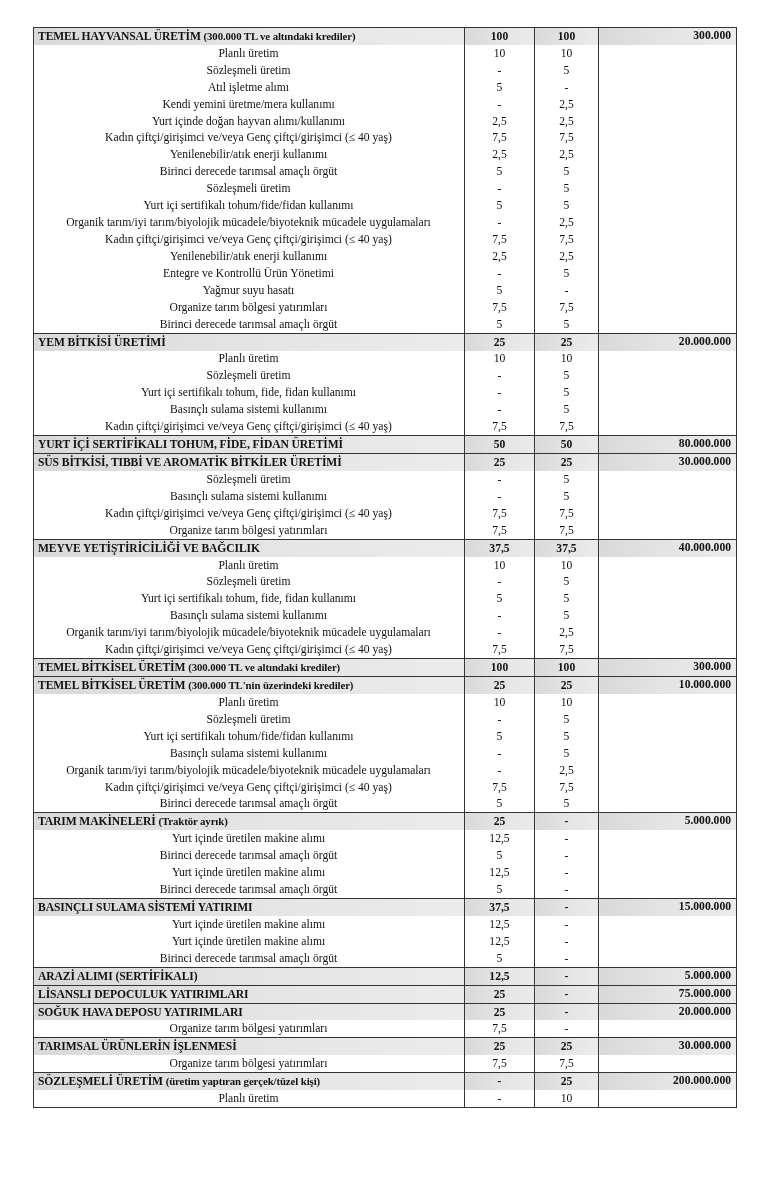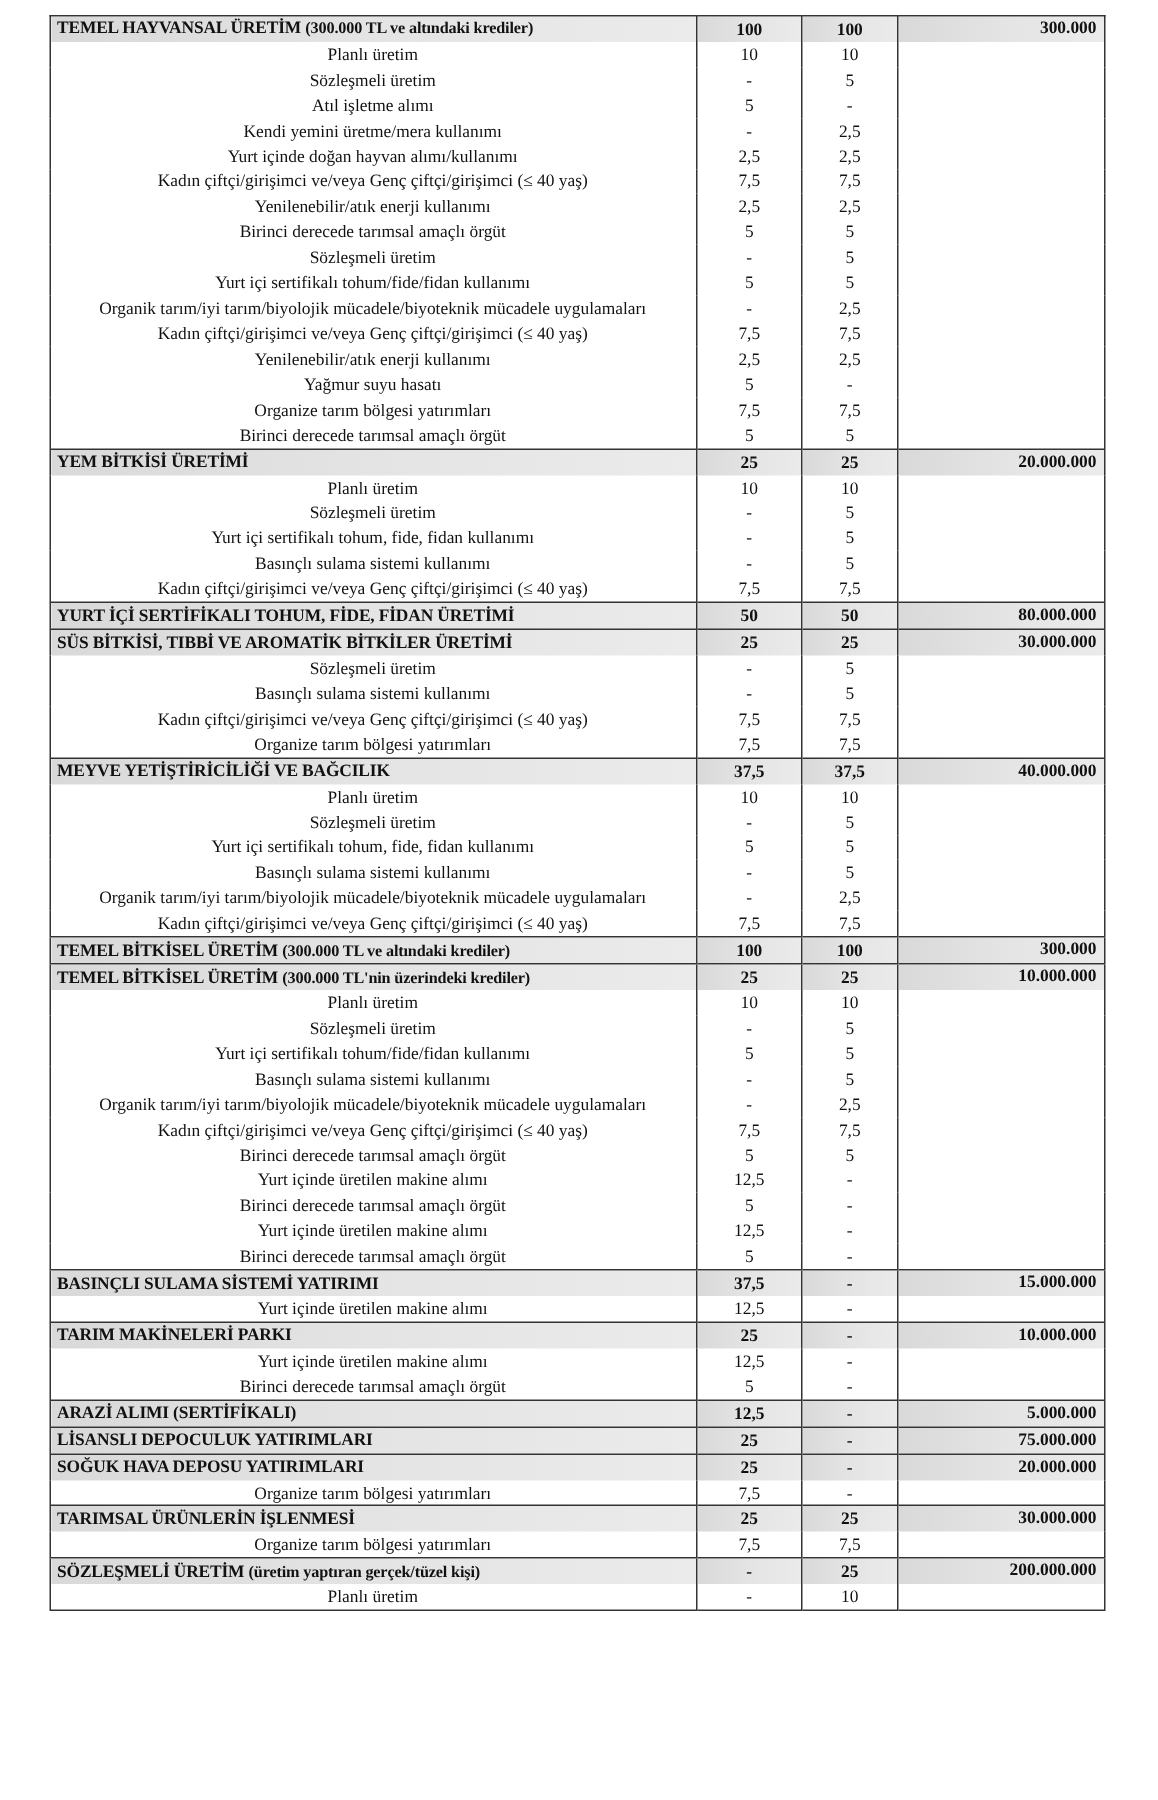--- a/index.html
+++ b/index.html
@@ -1,18 +1,18 @@
 <!DOCTYPE html>
 <html><head>
 <meta charset="utf-8">
 <style>
   html, body { margin: 0; padding: 0; background: #ffffff; }
   body { width: 772px; height: 1200px; position: relative; overflow: hidden; }
   #doc {
-    position: absolute; left: 33px; top: 10px; width: 703px;
+    position: absolute; left: 33px; top: 27px; width: 703px;
     border-collapse: collapse; table-layout: fixed;
     font-family: "Liberation Serif", "DejaVu Serif", serif;
     font-size: 11.6px; color: #111;
     border: 1.4px solid #333;
   }
   #doc col.c0 { width: 431px; }
   #doc col.c1 { width: 70px; }
   #doc col.c2 { width: 64px; }
   #doc col.c3 { width: 138px; }
   #doc td {
@@ -138,20 +138,26 @@
     <td class="lim"></td>
   </tr>
 
   <tr class="sub">
     <td class="label">Yenilenebilir/atık enerji kullanımı</td>
     <td class="num">2,5</td>
     <td class="num">2,5</td>
     <td class="lim"></td>
   </tr>
 
+  <tr class="sub">
+    <td class="label">Entegre ve Kontrollü Ürün Yönetimi</td>
+    <td class="num">-</td>
+    <td class="num">5</td>
+    <td class="lim"></td>
+  </tr>
 
   <tr class="sub">
     <td class="label">Yağmur suyu hasatı</td>
     <td class="num">5</td>
     <td class="num">-</td>
     <td class="lim"></td>
   </tr>
 
   <tr class="sub">
     <td class="label">Organize tarım bölgesi yatırımları</td>
@@ -356,20 +362,26 @@
     <td class="lim"></td>
   </tr>
 
   <tr class="sub">
     <td class="label">Birinci derecede tarımsal amaçlı örgüt</td>
     <td class="num">5</td>
     <td class="num">5</td>
     <td class="lim"></td>
   </tr>
 
+  <tr class="head">
+    <td class="label"><span>TARIM MAKİNELERİ</span> <span class="note">(Traktör ayrık)</span></td>
+    <td class="num">25</td>
+    <td class="num">-</td>
+    <td class="lim">5.000.000</td>
+  </tr>
 
   <tr class="sub">
     <td class="label">Yurt içinde üretilen makine alımı</td>
     <td class="num">12,5</td>
     <td class="num">-</td>
     <td class="lim"></td>
   </tr>
 
   <tr class="sub">
     <td class="label">Birinci derecede tarımsal amaçlı örgüt</td>
@@ -400,26 +412,20 @@
     <td class="lim">15.000.000</td>
   </tr>
 
   <tr class="sub">
     <td class="label">Yurt içinde üretilen makine alımı</td>
     <td class="num">12,5</td>
     <td class="num">-</td>
     <td class="lim"></td>
   </tr>
 
-  <tr class="head">
-    <td class="label"><span>TARIM MAKİNELERİ PARKI</span> <span class="note"></span></td>
-    <td class="num">25</td>
-    <td class="num">-</td>
-    <td class="lim">10.000.000</td>
-  </tr>
 
   <tr class="sub">
     <td class="label">Yurt içinde üretilen makine alımı</td>
     <td class="num">12,5</td>
     <td class="num">-</td>
     <td class="lim"></td>
   </tr>
 
   <tr class="sub">
     <td class="label">Birinci derecede tarımsal amaçlı örgüt</td>

